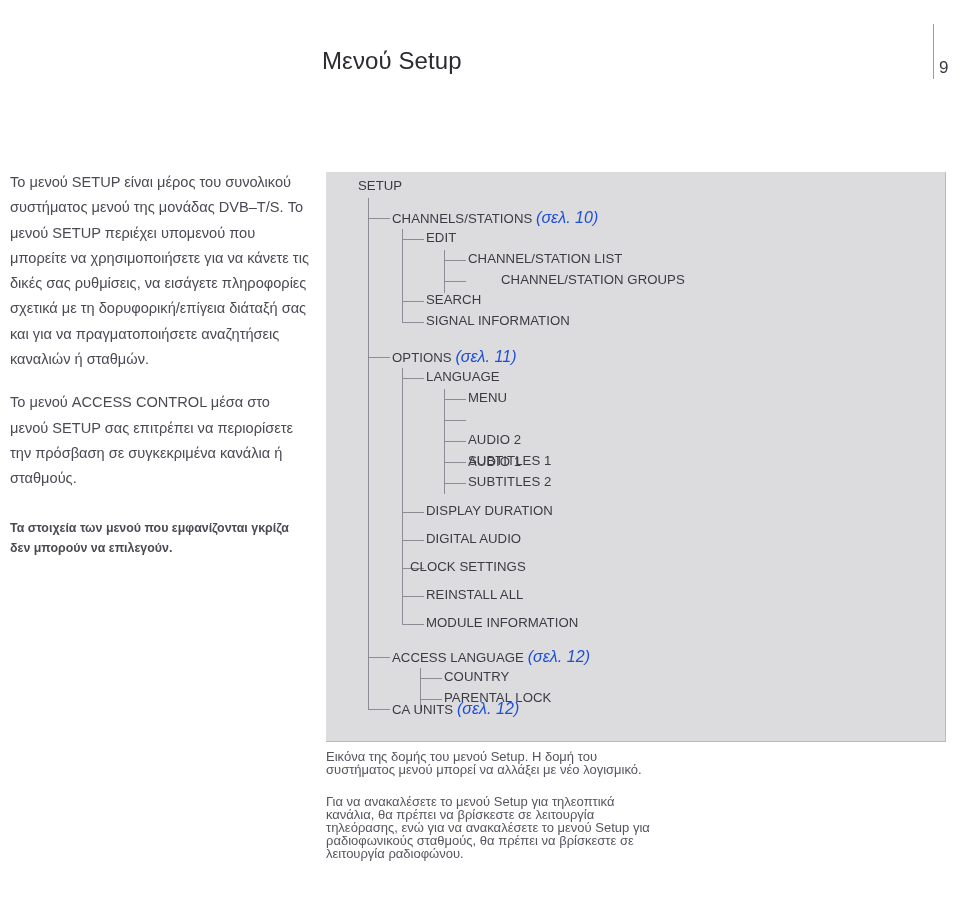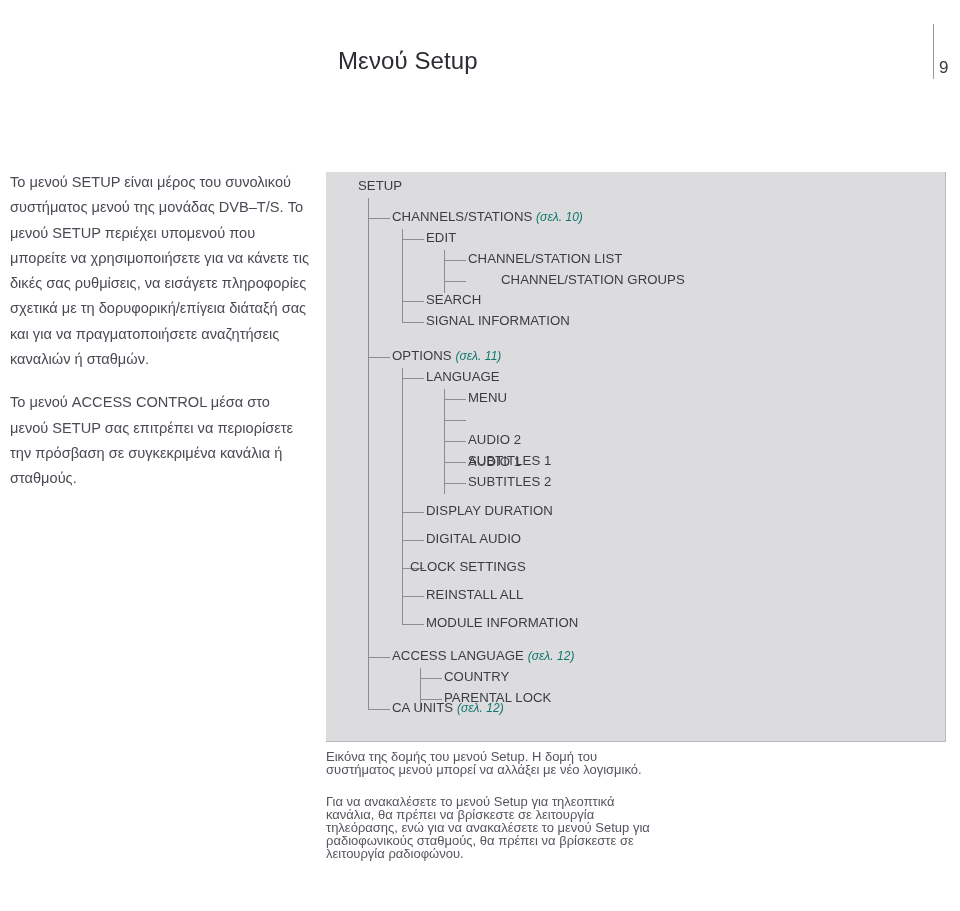--- a/index.html
+++ b/index.html
@@ -24,21 +24,20 @@
   }
   #header-title {
     position: absolute;
     left: 322px;
     top: 47px;
     font-size: 24px;
     font-weight: 400;
     letter-spacing: 0.1px;
     color: #2b2b31;
     white-space: nowrap;
-    margin-left: 16px;
   }
   #header-rule {
     position: absolute;
     left: 933px;
     top: 24px;
     width: 1px;
     height: 55px;
     background: #9a9aa2;
   }
   #page-number {
@@ -91,22 +90,22 @@
   }
   .tree-node {
     position: absolute;
     white-space: nowrap;
     font-size: 13.2px;
     color: #3b3b43;
     letter-spacing: 0.05px;
   }
   .tree-node .ref {
     font-style: italic;
-    font-size: 12px;
-    color: #0f766e;
+    font-size: 16px;
+    color: #1d4ed8;
   }
   .tline {
     position: absolute;
     background: #8c8c94;
   }
   .tline.v { width: 1px; }
   .tline.h { height: 1px; }
 
   
   #caption-block {
@@ -128,20 +127,21 @@
 
 <div id="page-header">
   <div id="header-title">Μενού Setup</div>
   <div id="header-rule"></div>
   <div id="page-number">9</div>
 </div>
 
 <div id="left-column">
   <p class="body-par">Το μενού SETUP είναι μέρος του συνολικού συστήματος μενού της μονάδας DVB–T/S. Το μενού SETUP περιέχει υπομενού που μπορείτε να χρησιμοποιήσετε για να κάνετε τις δικές σας ρυθμίσεις, να εισάγετε πληροφορίες σχετικά με τη δορυφορική/επίγεια διάταξή σας και για να πραγματοποιήσετε αναζητήσεις καναλιών ή σταθμών.</p>
   <p class="body-par">Το μενού ACCESS CONTROL μέσα στο μενού SETUP σας επιτρέπει να περιορίσετε την πρόσβαση σε συγκεκριμένα κανάλια ή σταθμούς.</p>
+  <p class="note-par">Τα στοιχεία των μενού που εμφανίζονται γκρίζα δεν μπορούν να επιλεγούν.</p>
 </div>
 
 <div id="diagram-panel">
   <div id="tree">
 
     <div class="tree-node" style="left:32px; top:6px;">
       <span>SETUP</span>
     </div>
 
     <div class="tline v" style="left:42px; top:26px; height:511px;"></div>

